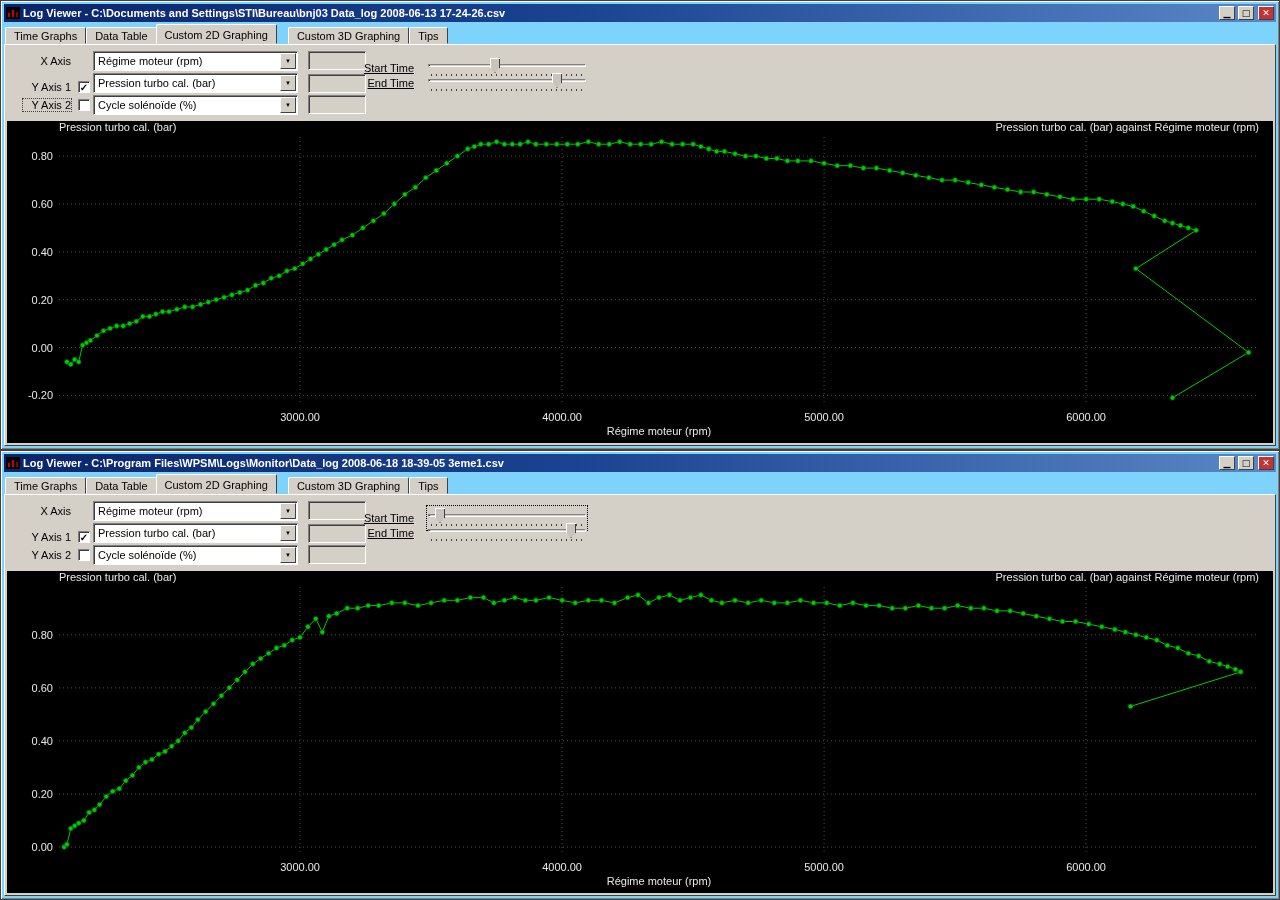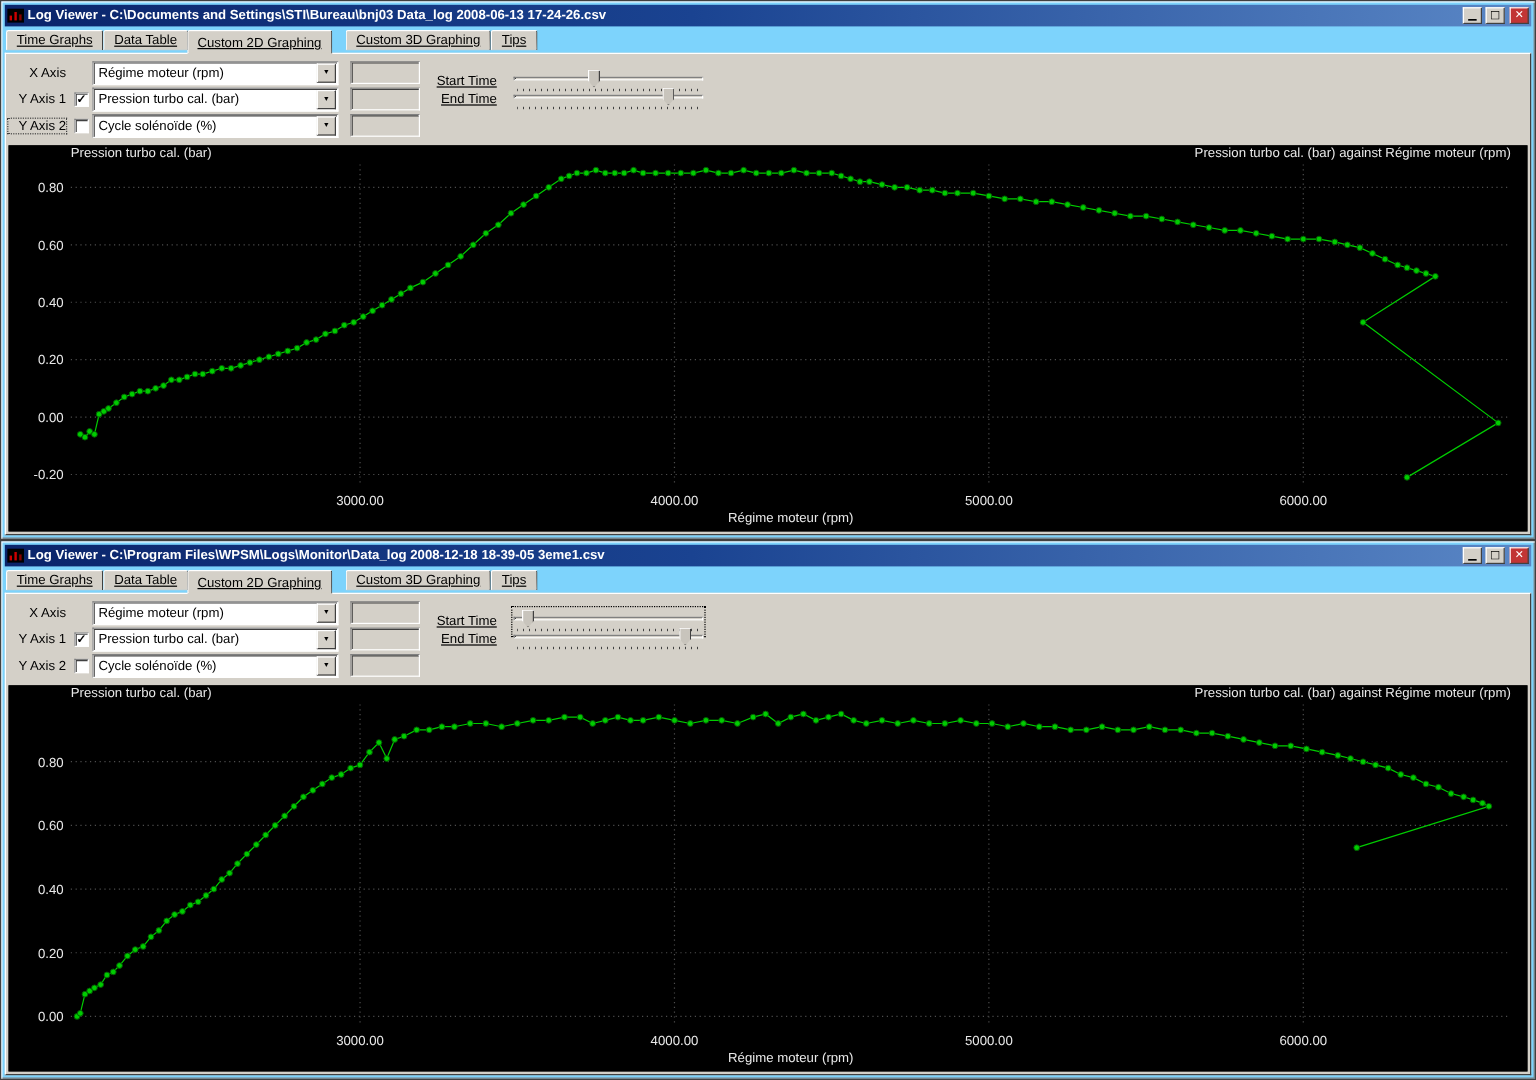--- a/index.html
+++ b/index.html
@@ -24,35 +24,35 @@
   .app-icon { width:14px; height:12px; flex:0 0 14px; }
   .titlebar .title { flex:1; overflow:hidden; font-size:11px; letter-spacing:0; }
   .tb-btn {
     width:16px; height:14px; flex:0 0 16px; background:#d4d0c8;
     border:1px solid; border-color:#ffffff #404040 #404040 #ffffff;
     font-size:9px; line-height:11px; text-align:center; color:#000;
     font-family:"DejaVu Sans", sans-serif; font-weight:bold; padding:0;
   }
   .tb-btn.close { background:#c23535; color:#fff; margin-left:1px; }
   
-  .tabs { height:22px; flex:0 0 22px; display:flex; align-items:flex-start; padding:3px 1px 0 1px;text-decoration:underline; }
+  .tabs { height:22px; flex:0 0 22px; display:flex; align-items:flex-end; padding:3px 1px 0 1px; }
   .tab {
     padding:2px 8px 2px; margin-right:0px; background:#d4d0c8;
     border:1px solid; border-color:#ffffff #404040 #d4d0c8 #ffffff;
     border-radius:2px 2px 0 0; position:relative; z-index:1; height:17px;
   }
   .tab.active { height:20px; padding-top:4px; z-index:3; margin-right:11px; margin-left:-1px; }
   
   .client {
     flex:1; border:1px solid; border-color:#ffffff #404040 #404040 #ffffff;
     padding:2px; display:flex; flex-direction:column; background:#d4d0c8; overflow:hidden;
   }
   .controls { height:72px; flex:0 0 72px; position:relative; }
-  .axisrow { position:absolute; left:0; display:flex; align-items:center; height:21px; }
-  .axisrow.r0 { top:3px; } .axisrow.r1 { top:25px; } .axisrow.r2 { top:47px;align-items:center; }
+  .axisrow { position:absolute; left:16px; display:flex; align-items:center; height:21px; }
+  .axisrow.r0 { top:3px; } .axisrow.r1 { top:25px;align-items:flex-end; } .axisrow.r2 { top:47px;align-items:center; }
   .axislabel { width:48px; text-align:right; margin-right:4px; }
   .axislabel.focused { outline:1px dotted #404040; }
   .cbslot { width:18px; display:flex; justify-content:center; align-items:center; }
   .checkbox {
     width:12px; height:12px; background:#fff;
     border:1px solid; border-color:#808080 #ffffff #ffffff #808080;
     box-shadow: inset 1px 1px 0 #404040;
     font-size:10px; line-height:11px; text-align:center; font-weight:bold; color:#000;
   }
   .combo {
@@ -324,21 +324,21 @@
 </div>
 
 <div class="window">
   <div class="titlebar">
     <svg class="app-icon" viewBox="0 0 14 12">
         <rect width="14" height="12" fill="#000"></rect>
         <rect x="2" y="6" width="2" height="4" fill="#c00"></rect>
         <rect x="6" y="3" width="2" height="7" fill="#c00"></rect>
         <rect x="10" y="5" width="2" height="5" fill="#800"></rect>
       </svg>
-    <span class="title">Log Viewer - C:\Program Files\WPSM\Logs\Monitor\Data_log 2008-12-18 18-39-05 3eme1.csv</span>
+    <span class="title">Log Viewer - C:\Program Files\WPSM\Logs\Monitor\Data_log 2008-06-18 18-39-05 3eme1.csv</span>
     <button class="tb-btn"><span>▁</span></button>
     <button class="tb-btn"><span>□</span></button>
     <button class="tb-btn close"><span>✕</span></button>
   </div>
   <div class="tabs">
     <div class="tab">Time Graphs</div>
     <div class="tab">Data Table</div>
     <div class="tab active">Custom 2D Graphing</div>
     <div class="tab">Custom 3D Graphing</div>
     <div class="tab">Tips</div>

